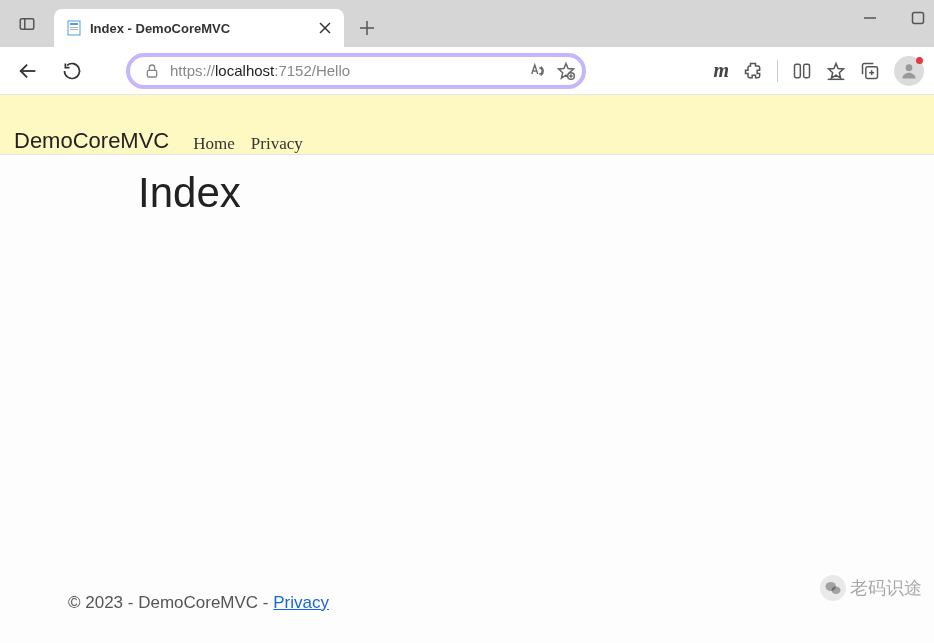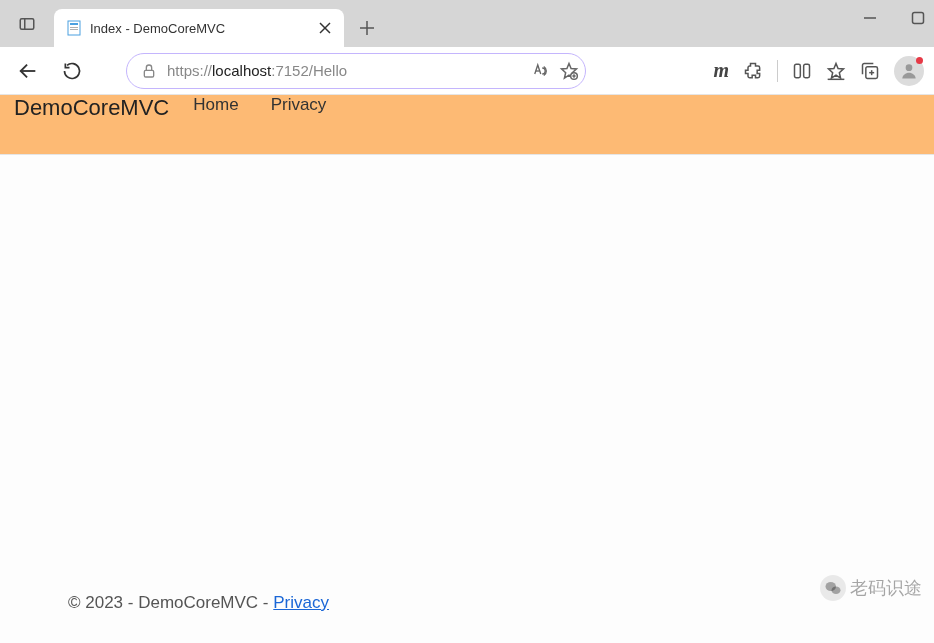--- a/index.html
+++ b/index.html
@@ -32,21 +32,21 @@
       border-radius: 8px 8px 0 0;
       height: 38px;
       display: flex;
       align-items: center;
       padding: 0 10px 0 12px;
       min-width: 290px;
       gap: 8px;
       position: relative;
     }
     .tab .favicon { width: 16px; height: 16px; display:flex; align-items:center; justify-content:center;}
-    .tab .tab-title { font-size: 13px; color: #333; flex: 1; }
+    .tab .tab-title { font-size: 13px; color: #333; flex: 1; font-weight: bold; }
     .tab .tab-close { width: 18px; height: 18px; display: flex; align-items: center; justify-content: center; cursor: pointer; color:#555;}
     .new-tab-btn {
       width: 34px;
       height: 34px;
       display: flex;
       align-items: center;
       justify-content: center;
       font-size: 20px;
       color: #555;
       margin-left: 6px;
@@ -76,21 +76,21 @@
       width: 36px; height: 36px;
       display: flex; align-items: center; justify-content: center;
       border-radius: 4px;
       color: #555;
       cursor: pointer;
     }
     .addr-bar {
       flex: 1;
       max-width: 460px;
       background: #fff;
-      border: 1px solid #c4b5fd;
+      border: 4px solid #c4b5fd;
       border-radius: 20px;
       height: 36px;
       display: flex;
       align-items: center;
       padding: 0 6px 0 14px;
       gap: 10px;
       color: #666;
     }
     .addr-bar .lock { color: #888; }
     .addr-text { flex: 1; font-size: 15px; white-space: nowrap; overflow: hidden; }
@@ -112,30 +112,30 @@
       display:flex; align-items:center; justify-content:center;
     }
     .avatar .dot { position: absolute; top: 1px; right: 1px; width: 7px; height: 7px; border-radius: 50%; background: #e63946; }
     
     .page {
       background: #fdfdfd;
       height: calc(643px - 47px - 48px);
       position: relative;
     }
     .navbar {
-      background: #fdba74;
+      background: #fef9c3;
       border-bottom: 1px solid #e5e5e5;
       height: 60px;
       display: flex;
-      align-items: flex-start;
+      align-items: flex-end;
       padding: 0 14px;
       gap: 24px;
     }
     .navbar .brand { font-size: 22px; color: #222; }
-    .navbar .nav-links { display: flex; gap: 32px; }
+    .navbar .nav-links { display: flex; gap: 16px; font-family: Liberation Serif, serif; }
     .navbar .nav-links span { font-size: 17px; color: #333; cursor: pointer; }
     .content-area { padding: 14px 138px; }
     .content-area h1 { font-size: 42px; font-weight: 400; color: #222; }
     .footer {
       position: absolute;
       left: 0; right: 0; bottom: 30px;
       padding: 0 68px;
       font-size: 17px;
       color: #555;
     }
@@ -287,20 +287,23 @@
 </div>
 
 <div class="page">
   <div class="navbar">
     <span class="brand">DemoCoreMVC</span>
     <div class="nav-links">
       <span>Home</span>
       <span>Privacy</span>
     </div>
   </div>
+  <div class="content-area">
+    <h1>Index</h1>
+  </div>
   <div class="footer">
     <span>© 2023 - DemoCoreMVC - </span><a>Privacy</a>
   </div>
   <div class="watermark">
     <span class="wm-icon">
       <svg viewBox="0 0 24 24" width="18" height="18" fill="rgba(0,0,0,0.3)">
           <ellipse cx="9" cy="10" rx="7" ry="6"></ellipse>
           <ellipse cx="16" cy="15" rx="6" ry="5"></ellipse>
         </svg>
     </span>

